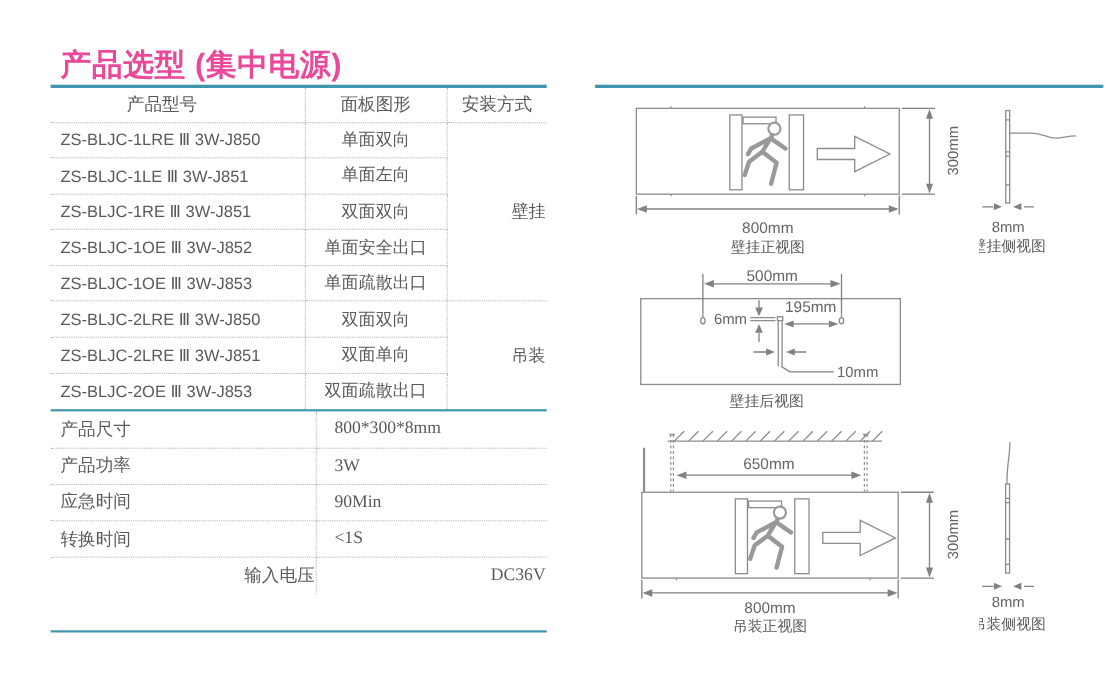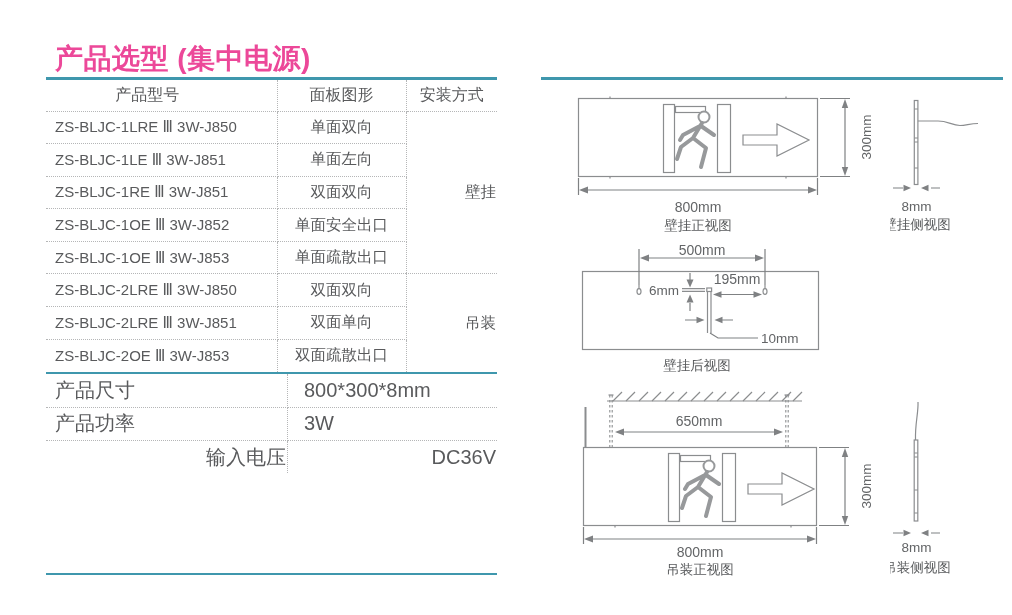--- a/index.html
+++ b/index.html
@@ -24,21 +24,21 @@
   .model-table td{border-bottom:1px dotted #b5b6b7;}
   .model-table th:nth-child(-n+2),.model-table td.c1,.model-table td.c2{border-right:1px dotted #b5b6b7;}
   .model-table td.c1{padding-left:9px;font-size:15px;}
   .model-table td.c2{text-align:center;}
   .model-table td.mount{text-align:right;}
   .model-table td.mount-hang{border-bottom:none;}
   .model-table tbody tr:last-child td{border-bottom:none;}
 
   .spec-table{position:absolute;left:46px;top:374px;width:451px;}
   .spec-table tr{height:33.16px;}
-  .spec-table td{border-bottom:1px dotted #b5b6b7;font-size:20px;}
+  .spec-table td{border-bottom:1px dotted #b5b6b7;font-size:16px;font-family:Liberation Serif, serif;}
   .spec-table td.s1{border-right:1px dotted #b5b6b7;padding-left:9px;width:231px;}
   .spec-table td.s2{padding-left:16px;}
   .spec-table tr:last-child td{border-bottom:none;text-align:right;}
 
   
   .diagram{position:absolute;}
   .diagram .ln{stroke:#8b8d8f;fill:none;stroke-width:1.2;}
   .diagram .fillw{fill:#ffffff;}
   .diagram .dim{stroke:#7f8183;fill:none;stroke-width:1.2;}
   .diagram .ah{fill:#7f8183;stroke:none;}
@@ -114,20 +114,28 @@
     <tbody>
       <tr>
         <td class="s1">产品尺寸</td>
         <td class="s2">800*300*8mm</td>
       </tr>
       <tr>
         <td class="s1">产品功率</td>
         <td class="s2">3W</td>
       </tr>
       <tr>
+        <td class="s1">应急时间</td>
+        <td class="s2">90Min</td>
+      </tr>
+      <tr>
+        <td class="s1">转换时间</td>
+        <td class="s2">&lt;1S</td>
+      </tr>
+      <tr>
         <td class="s1">输入电压</td>
         <td class="s2">DC36V</td>
       </tr>
     </tbody>
   </table>
 
   <div class="teal-rule" style="left:46px;top:573px;width:451px;height:2px;"></div>
 
   <div class="teal-rule" style="left:541px;top:77px;width:462px;"></div>
 

